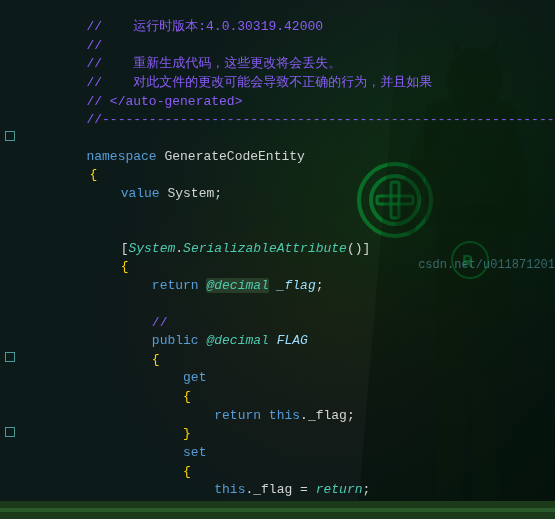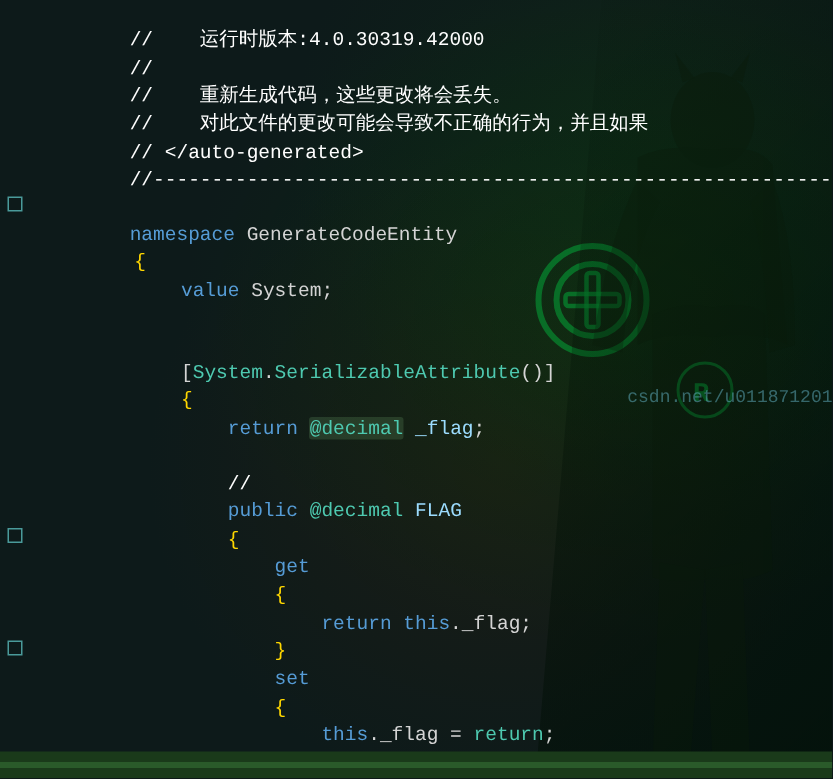--- a/index.html
+++ b/index.html
@@ -90,26 +90,26 @@
 
     .code-content {
       flex: 1;
       padding-left: 4px;
       padding-right: 4px;
       line-height: 18px;
       white-space: pre;
     }
 
     
-    .c-comment { color: #ffffff; }
+    .c-comment { color: #8b5cf6; }
     .c-keyword { color: #569cd6; }
     .c-bracket { color: #ffd700; }
-    .c-attr { color: #9cdcfe; }
+    .c-attr { color: #9cdcfe; font-style: italic; }
     .c-white { color: #d4d4d4; }
-    .c-cyan { color: #4ec9b0; }
+    .c-cyan { color: #4ec9b0; font-style: italic; }
 
     .watermark {
       position: absolute;
       right: 0;
       top: 258px;
       color: rgba(100,180,200,0.5);
       font-size: 12px;
       z-index: 3;
       pointer-events: none;
     }

